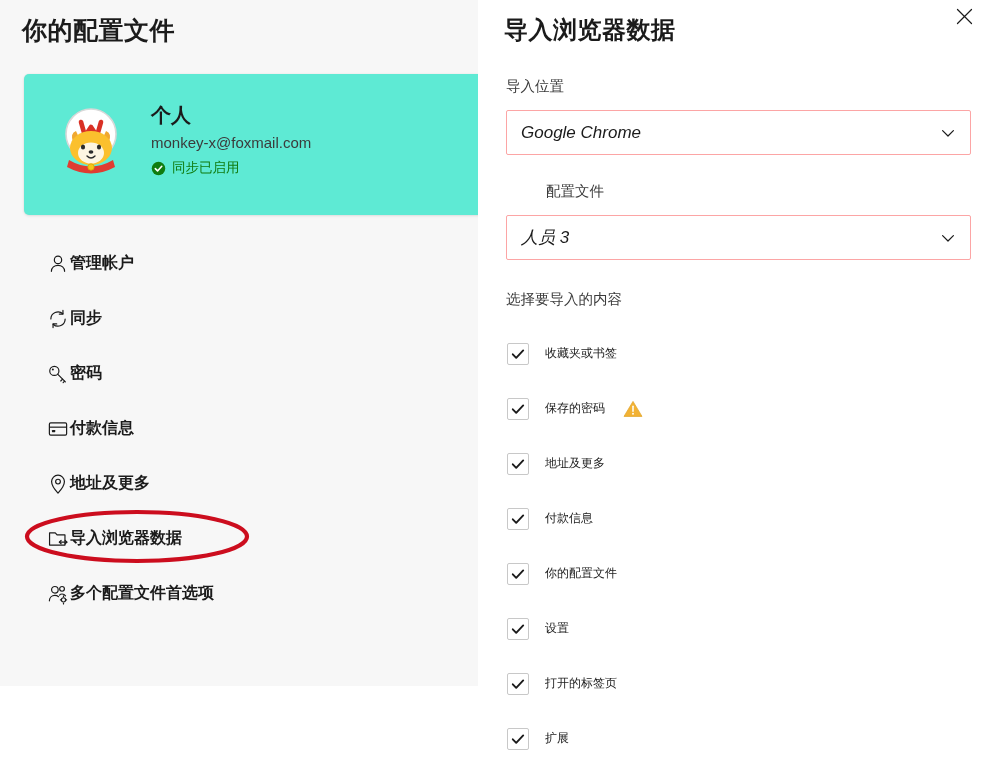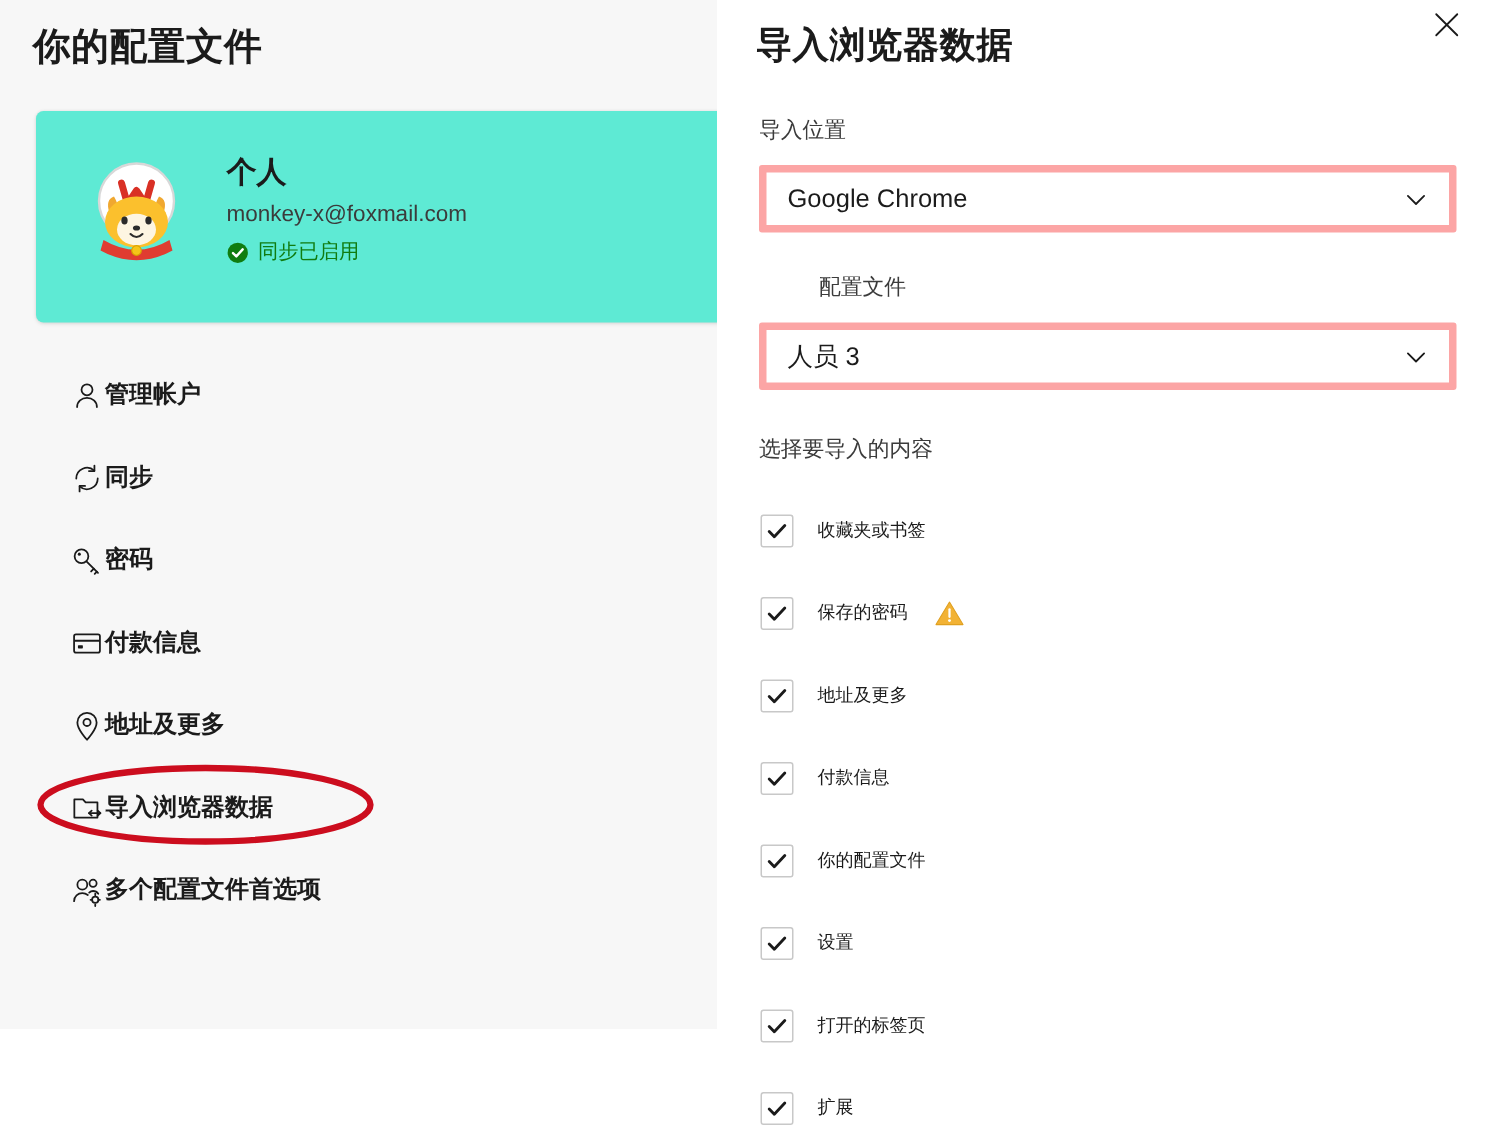--- a/index.html
+++ b/index.html
@@ -144,26 +144,27 @@
     left: 28px;
     font-size: 14.5px;
     color: #3b3b3b;
   }
   .dropdown {
     position: absolute;
     left: 28px;
     width: 465px;
     height: 45px;
     background: #ffffff;
-    border: 5px solid #fca5a5;
+    border: 1px solid #fca5a5;
     border-radius: 2px;
     display: flex;
     align-items: center;
     padding: 0 14px;
     cursor: pointer;
+    font-style: italic;
   }
   .dropdown-value {
     flex: 1;
     font-size: 17px;
     color: #1b1b1b;
   }
   .chev {
     width: 16px; height: 16px;
     flex: none;
   }

